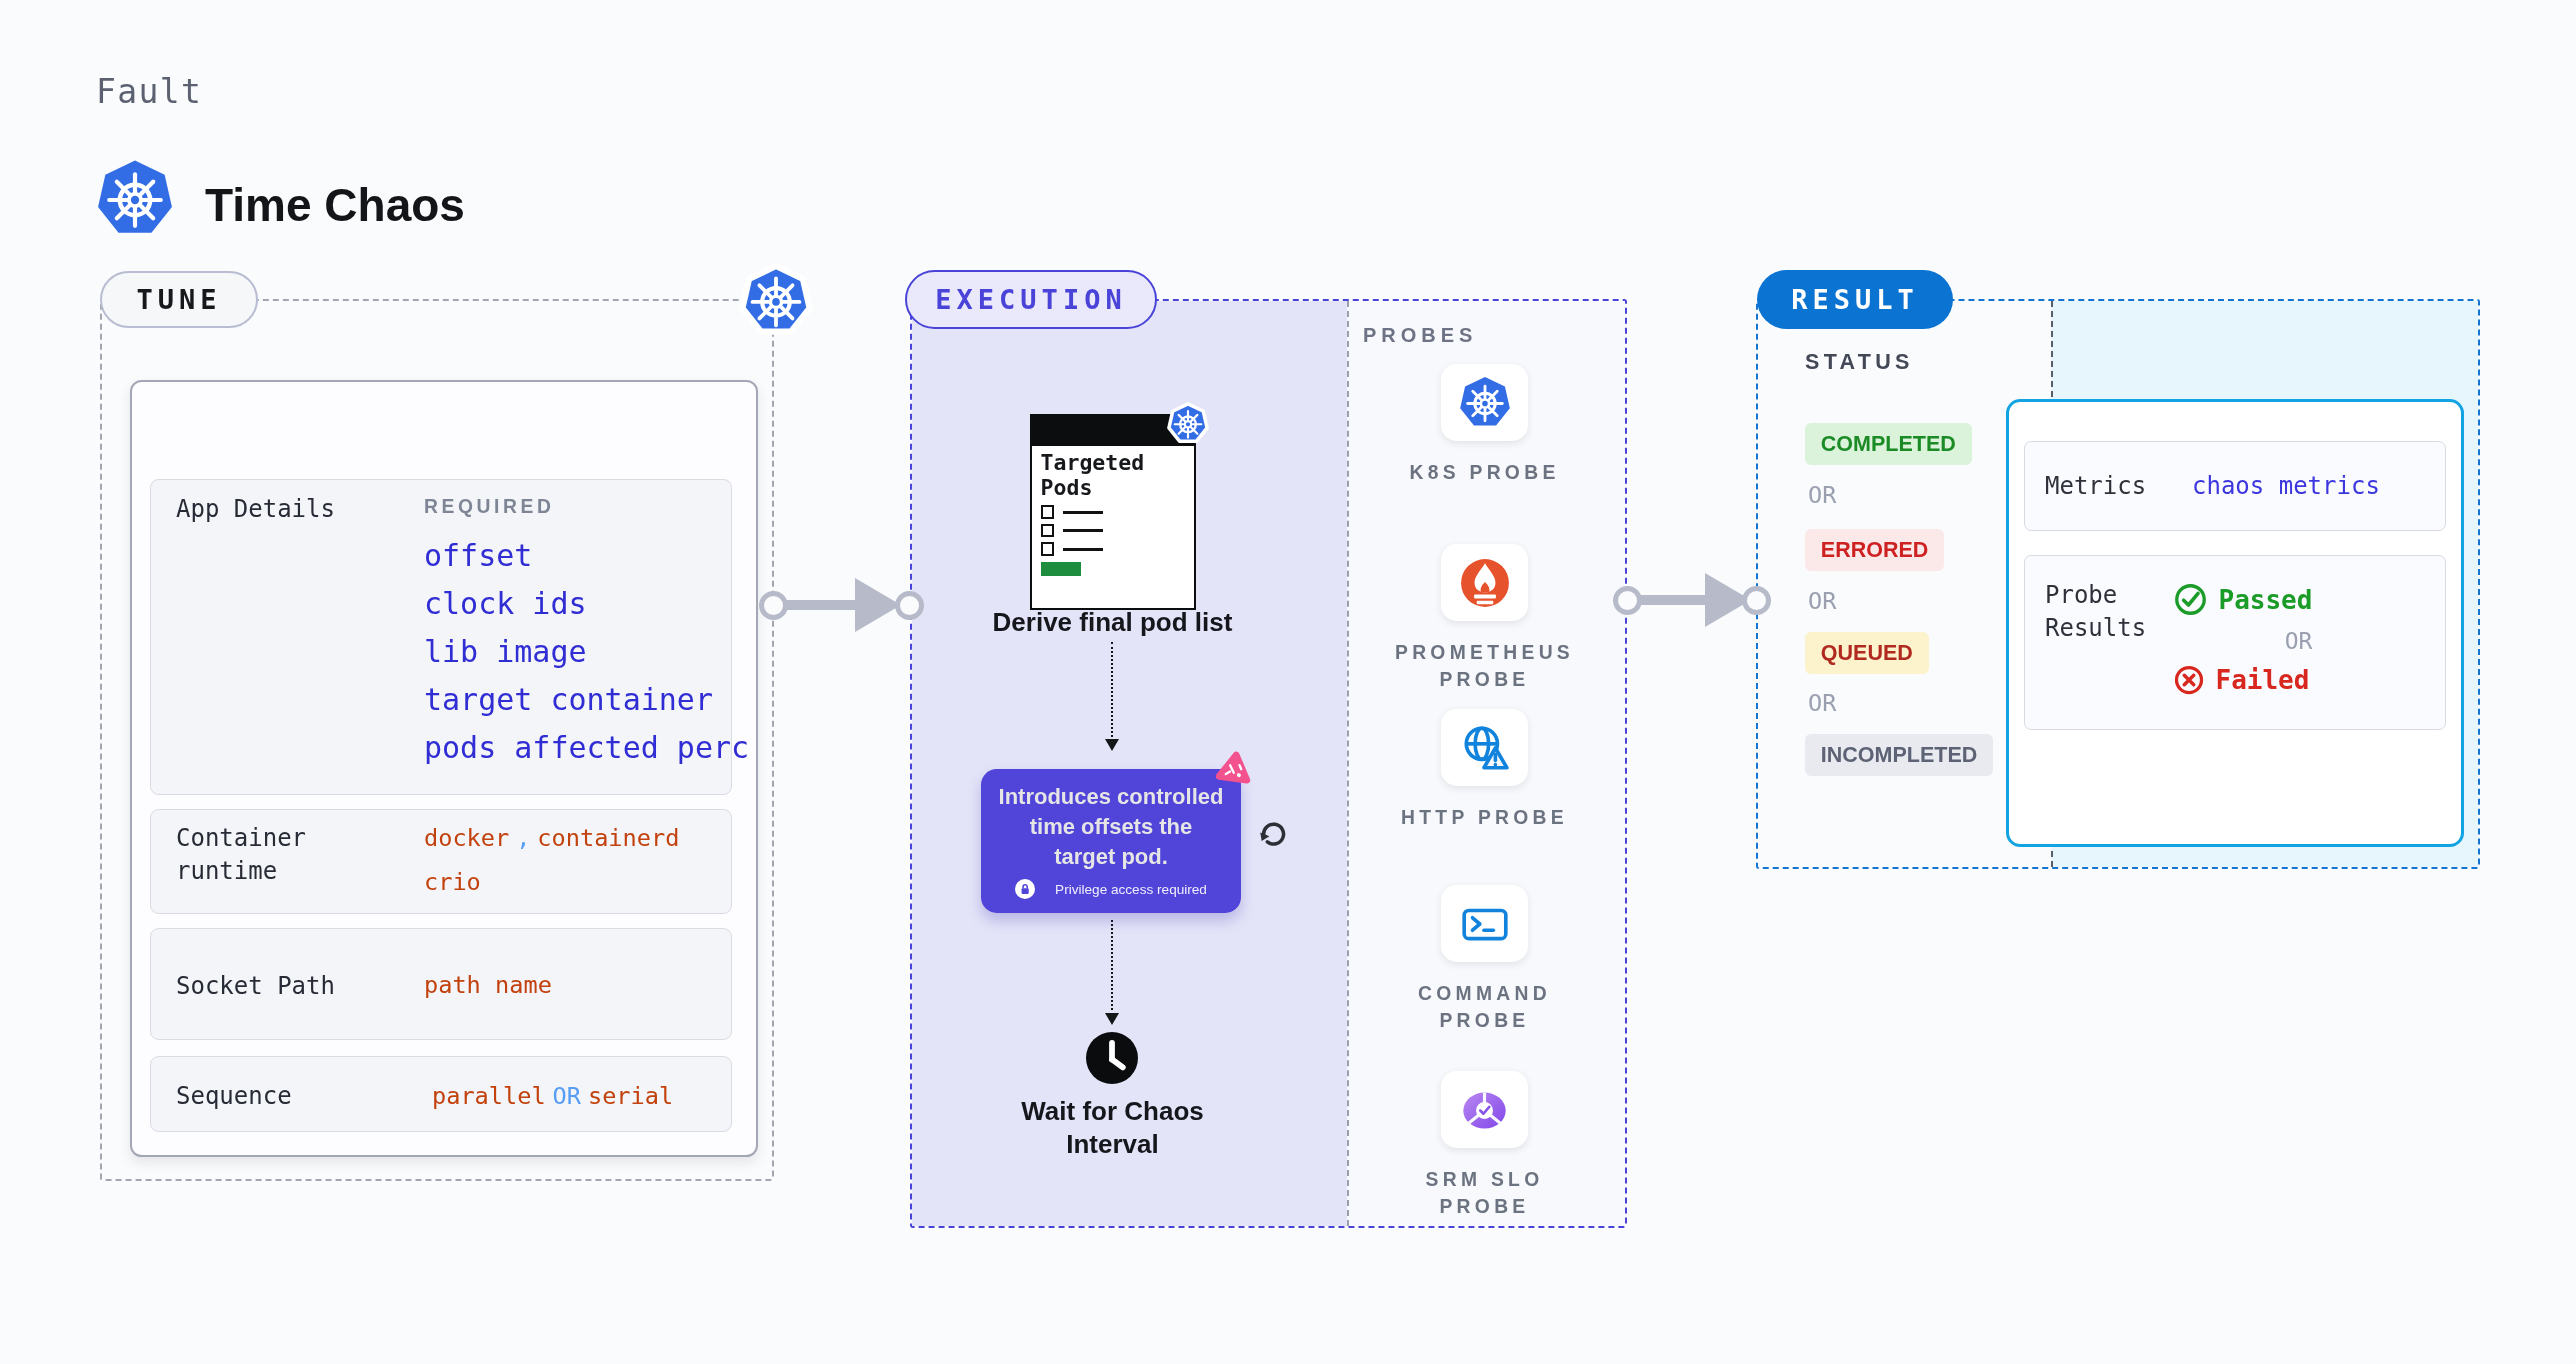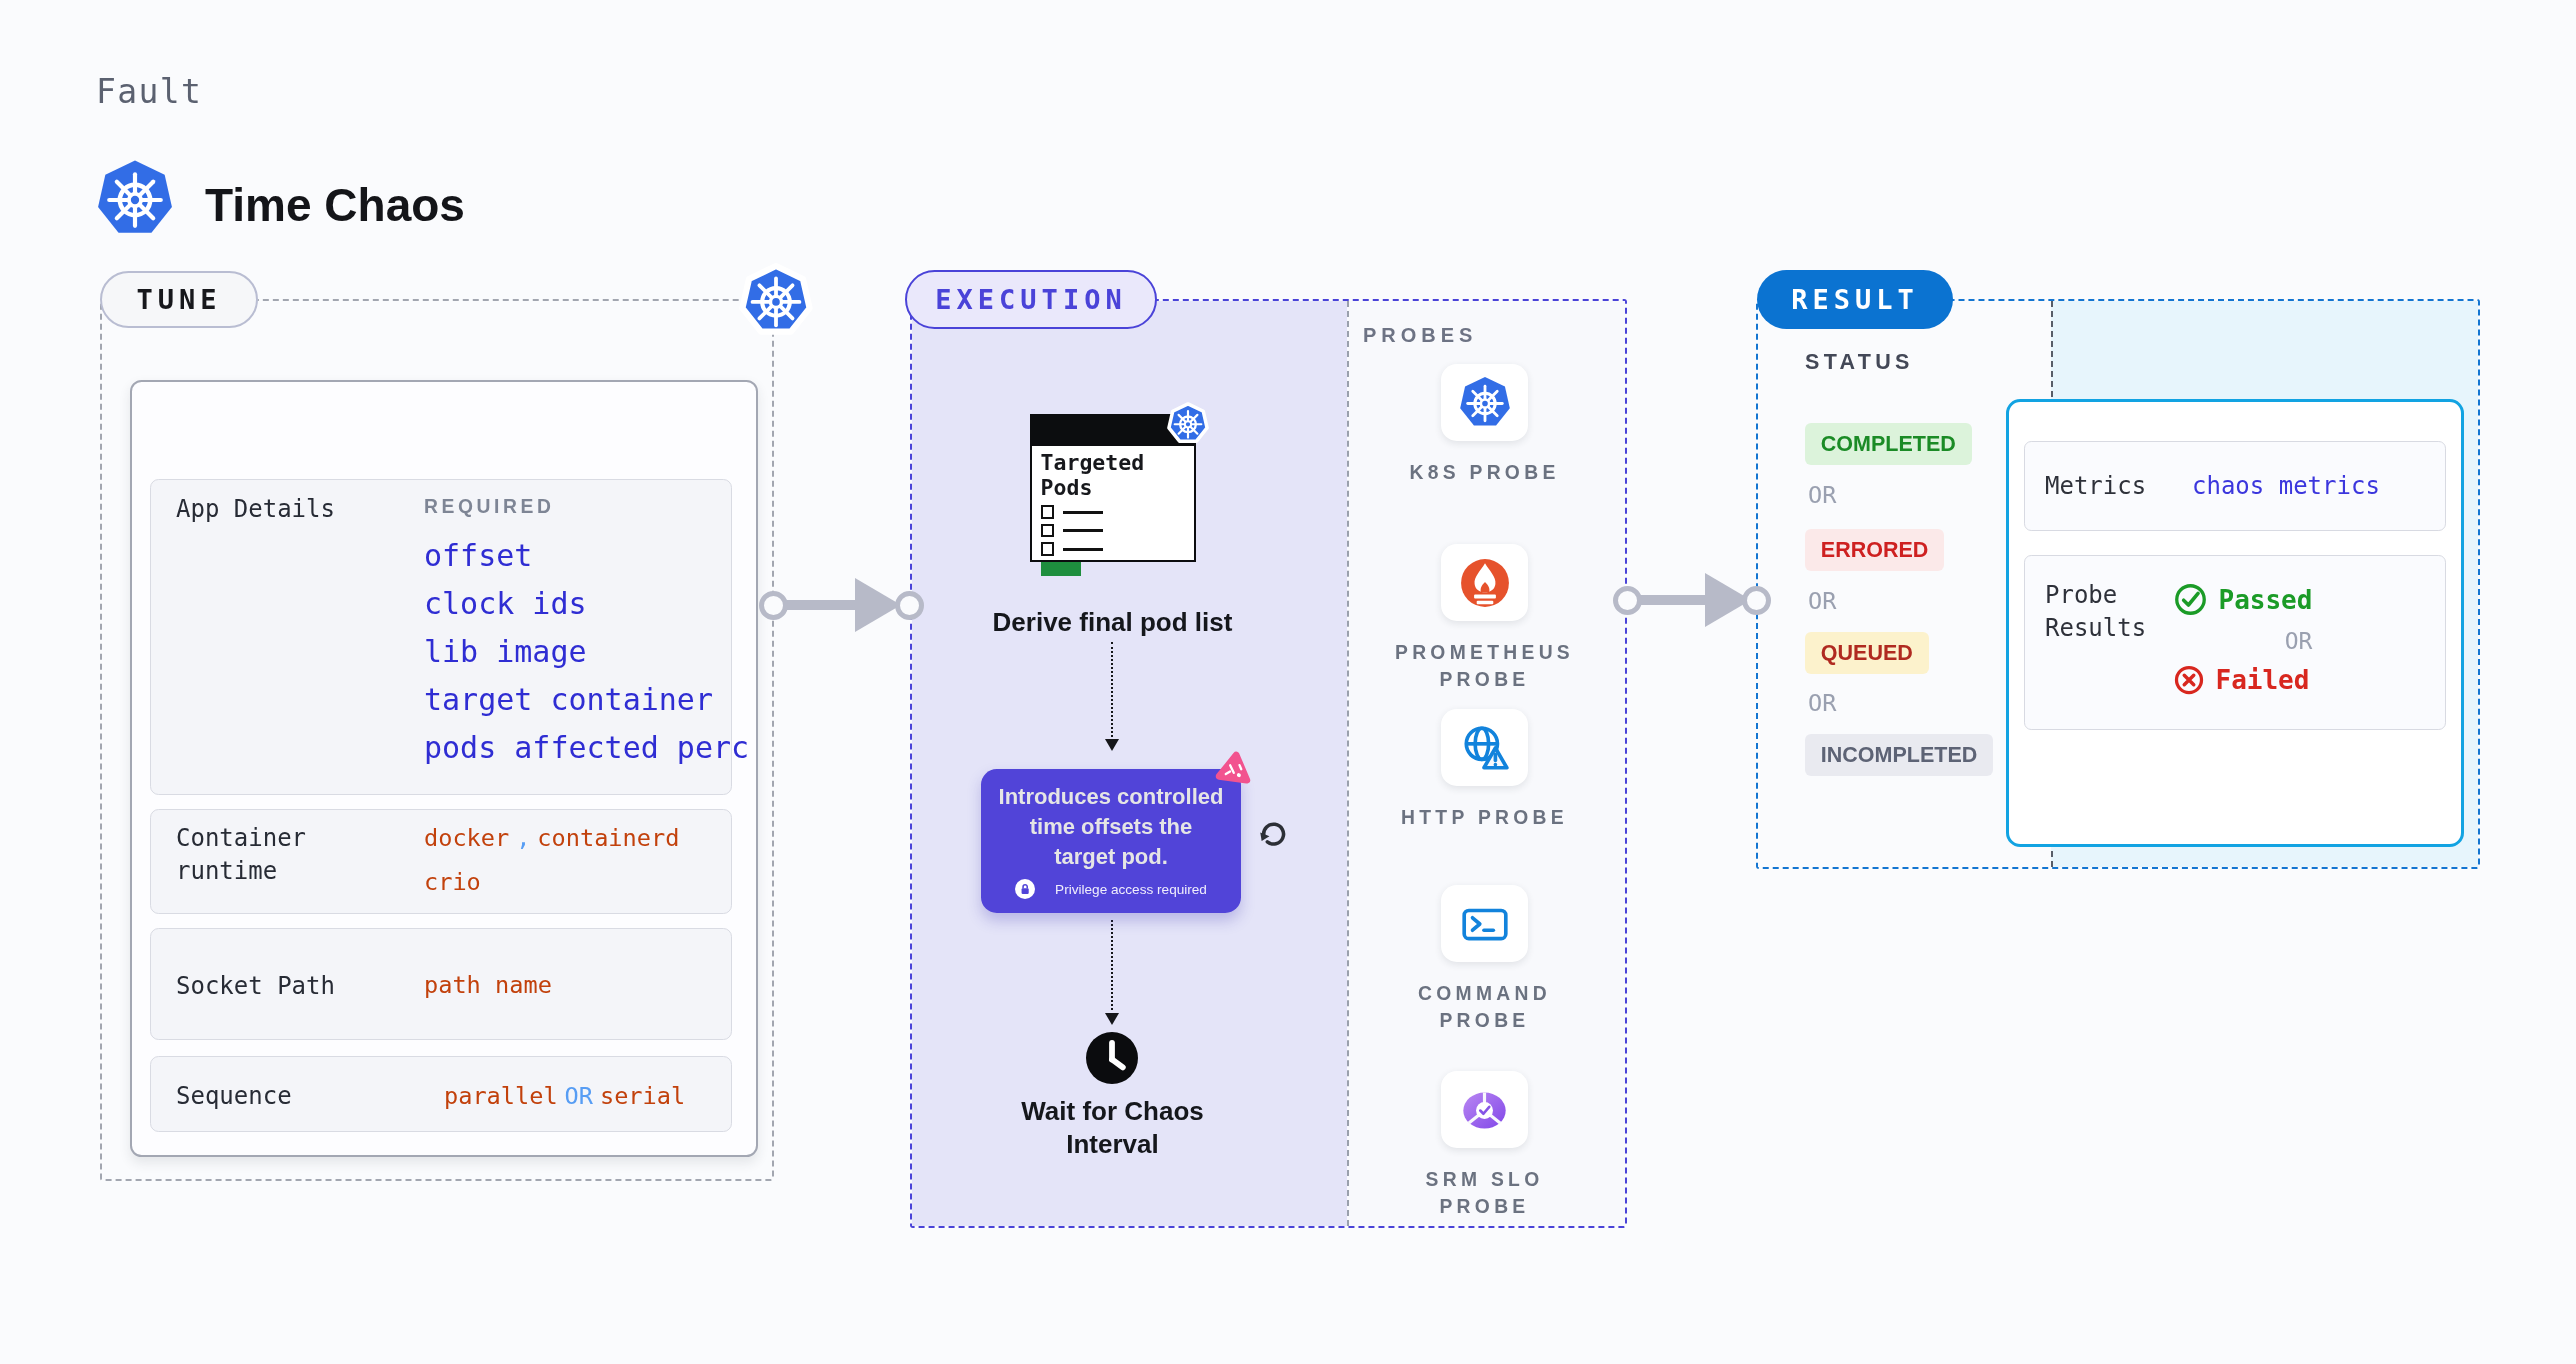--- a/index.html
+++ b/index.html
@@ -56,21 +56,21 @@
   .node { width:29px; height:29px; border-radius:50%; background:#fafbfd;
           border:5px solid #b7bac8; z-index:6; }
   .arrow-line { height:10px; background:#b7bac8; }
   .arrow-head { width:0; height:0; border-left:46px solid #b7bac8;
                 border-top:27px solid transparent; border-bottom:27px solid transparent; }
   .dotted-v { border-left:2.9px dotted #15161a; }
   .dot-head { width:0; height:0; border-left:7.9px solid transparent;
               border-right:7.9px solid transparent; border-top:12px solid #15161a; }
 
   
-  .pods-box { left:1030px; top:414px; width:166px; height:148px; background:#ffffff;
+  .pods-box { left:1030px; top:414px; width:166px; height:196px; background:#ffffff;
               border:2.9px solid #0c0d0f; z-index:3; }
   .pods-header { height:30px; background:#0c0d0f; }
   .pods-body { padding:4.3px 8.6px; }
   .pods-title { font-size:21.5px; font-weight:bold; color:#17181c; line-height:25px; }
   .chk-row { display:flex; align-items:center; gap:8.6px; margin-top:5px; }
   .chk-box { width:13.6px; height:13.6px; border:2.1px solid #111; background:#fff; }
   .chk-line { width:40px; height:2.9px; background:#111; }
   .green-bar { width:40px; height:14.3px; background:#1e8e3e; margin-top:5.7px; }
   .step-label { font-family:"Liberation Sans", sans-serif; font-weight:bold;
                 font-size:26px; color:#15171c; text-align:center; line-height:33px; }
@@ -260,21 +260,21 @@
     <span class="val-blue">containerd</span>
   </div>
   <div class="abs mono val-blue" style="left:424px; top:868px;">crio</div>
 
   <div class="abs ui-row" style="left:150px; top:928px; width:582px; height:112px;"></div>
   <div class="abs mono row-label" style="left:176px; top:970px;">Socket Path</div>
   <div class="abs mono val-blue" style="left:424px; top:971px;">path name</div>
 
   <div class="abs ui-row" style="left:150px; top:1056px; width:582px; height:76px;"></div>
   <div class="abs mono row-label" style="left:176px; top:1080px;">Sequence</div>
-  <div class="abs mono" style="left:444px; top:1082px;">
+  <div class="abs mono" style="left:432px; top:1082px;">
     <span class="val-blue">parallel</span>
     <span class="val-light">OR</span>
     <span class="val-blue">serial</span>
   </div>
 
   <div class="abs node" style="left:759px; top:591px;"></div>
   <div class="abs arrow-line" style="left:774px; top:600px; width:83px;"></div>
   <div class="abs arrow-head" style="left:855px; top:578px;"></div>
   <div class="abs node" style="left:895px; top:591px;"></div>
 

